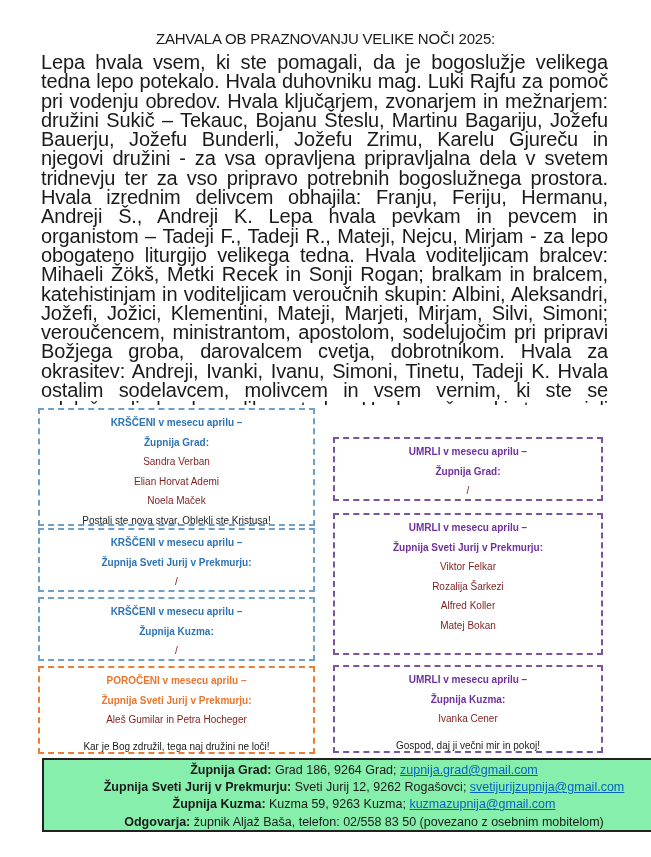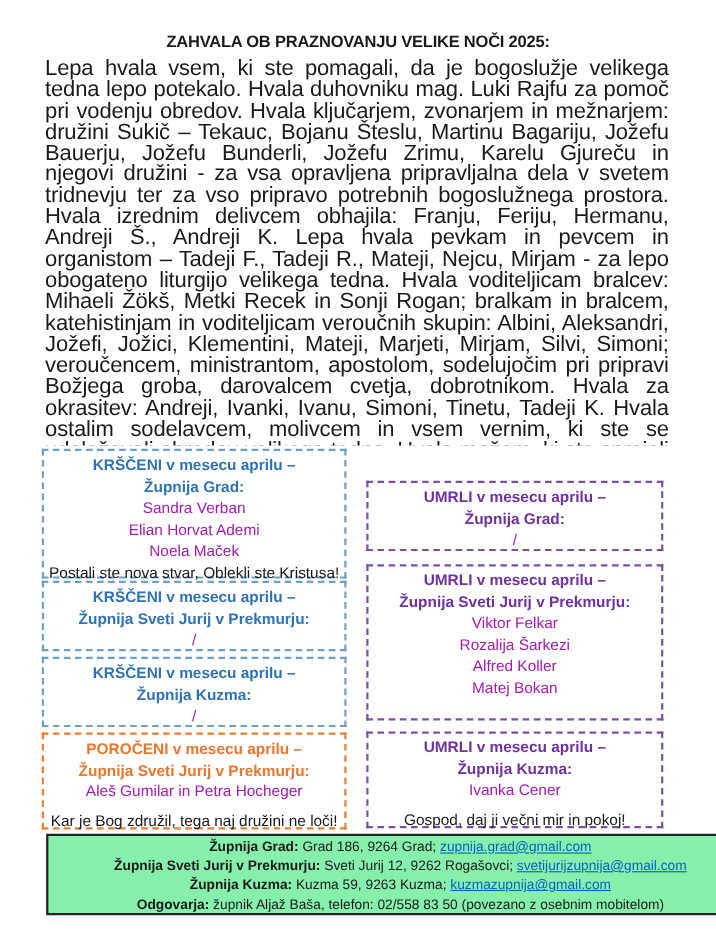--- a/index.html
+++ b/index.html
@@ -2,40 +2,40 @@
 <html><head>
 <meta charset="utf-8">
 <style>
   html,body { margin:0; padding:0; background:#ffffff; }
   .page {
     position:relative; width:651px; height:857px; background:#ffffff;
     font-family:"Liberation Sans", sans-serif; color:#1a1a1a; overflow:hidden;
   }
   .title {
     position:absolute; top:30px; left:0; width:100%; margin:0;
-    text-align:center; font-size:15px; font-weight:bold; letter-spacing:-0.2px;
+    text-align:center; font-size:15px; font-weight:normal; letter-spacing:-0.2px;
   }
   .body-par {
     position:absolute; top:53px; left:41px; width:567px; height:352px; margin:0;
     font-size:20px; line-height:19.3px; text-align:justify;
     letter-spacing:-0.15px; overflow:hidden;
   }
   .box {
     position:absolute; box-sizing:border-box; border:2px dashed;
-    text-align:center; padding-top:3px; font-size:14px; line-height:19.5px;
+    text-align:center; padding-top:3px; font-size:10px; line-height:19.5px;
     background:#ffffff;
   }
   .b-blue   { border-color:#6FA0C8; }
   .b-orange { border-color:#ED7D31; }
   .b-purple { border-color:#7B52A0; }
   .bt { font-weight:bold; }
   .c-blue   { color:#2E74B5; }
   .c-orange { color:#E8772E; }
   .c-purple { color:#7030A0; }
-  .entry { color:#a21caf; }
+  .entry { color:#7f1d1d; }
   .quote { color:#1a1a1a; }
   .quote.gap { margin-top:7px; }
   .contact {
     position:absolute; left:42px; top:758px; width:644px; height:74px;
     box-sizing:border-box; border:2px solid #222222; text-align:center;
     font-size:12.5px; line-height:17.2px; padding-top:2px; background:#86efac;
   }
   .email { color:#0563C1; text-decoration:underline; cursor:pointer; }
 </style>
 </head>

